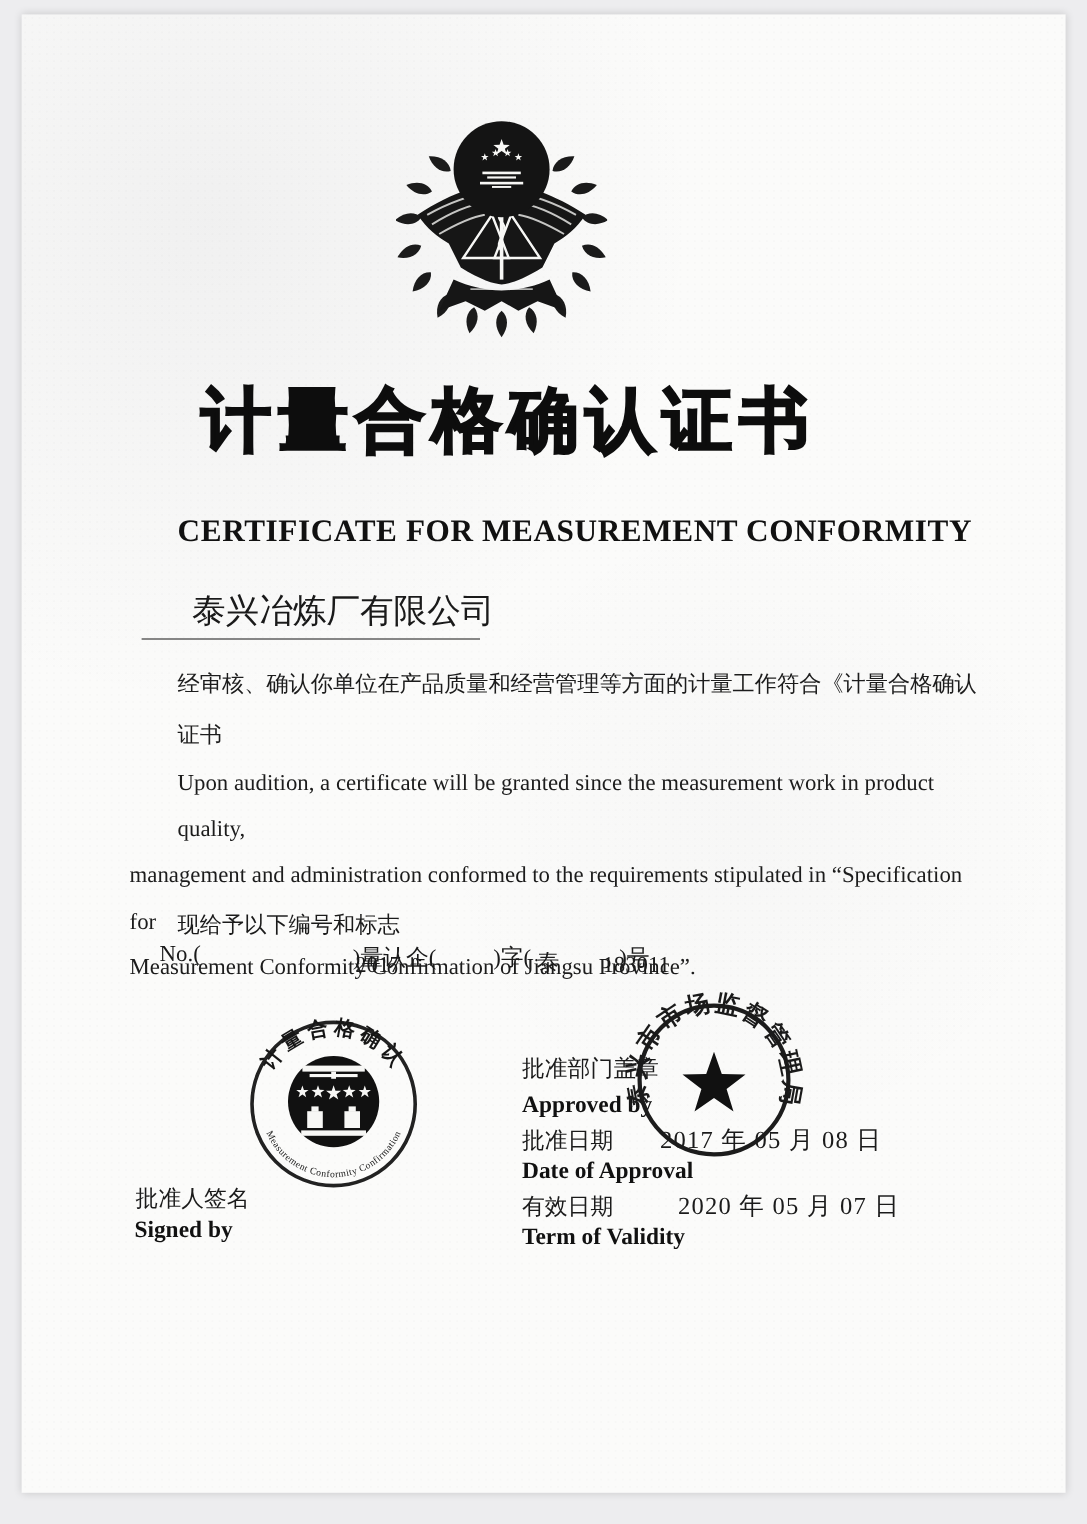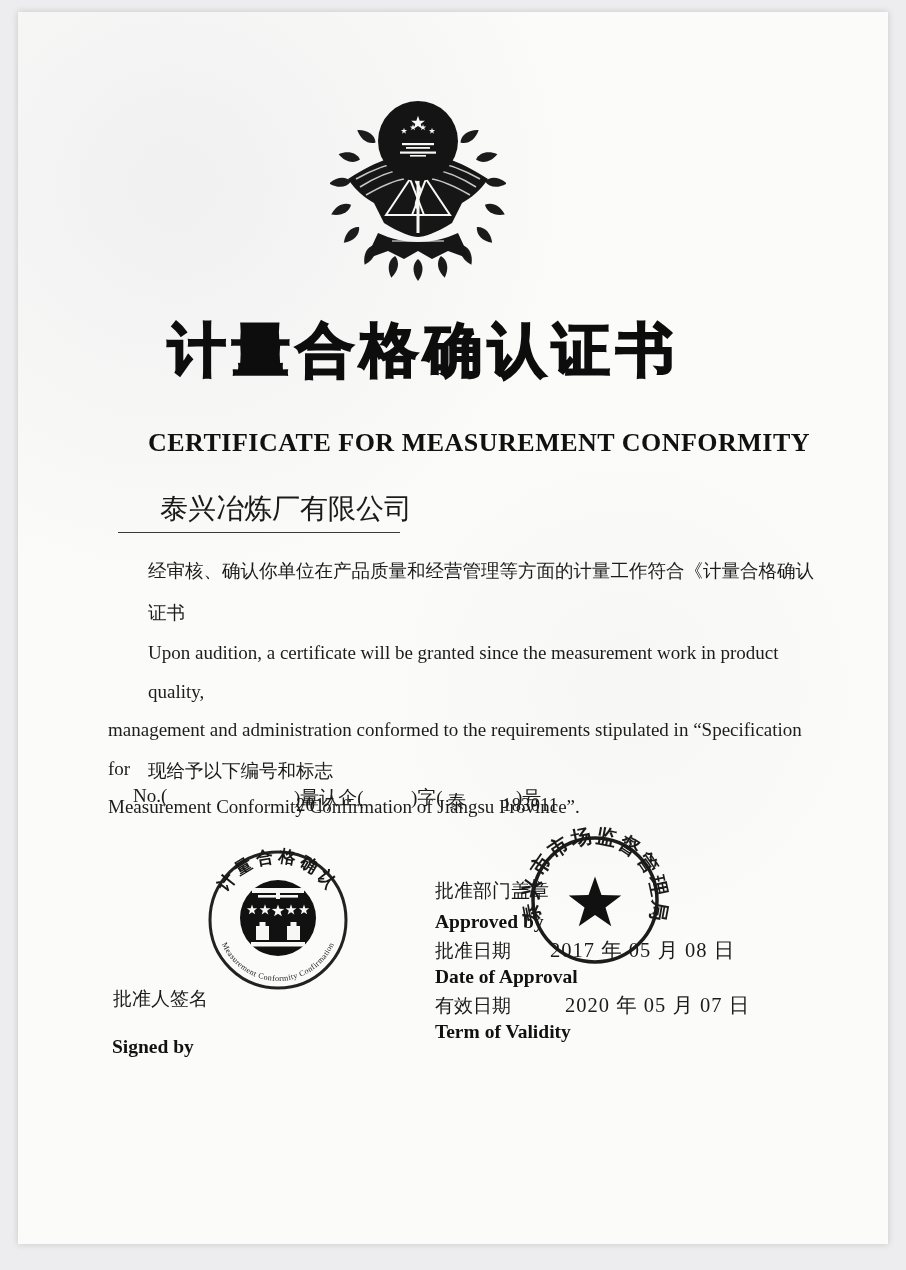--- a/index.html
+++ b/index.html
@@ -62,21 +62,21 @@
   .no-print{top:773px;}
   .no-value{top:782px;}
   
   .seal-left{left:187px;top:835px;z-index:4;}
   .stamp-right{left:497px;top:808px;z-index:4;}
   
   .lbl-cn{font-size:19px;color:#1b1b1b;white-space:nowrap;}
   .lbl-en{font-size:19.5px;font-weight:700;color:#111;white-space:nowrap;}
   .date-val{font-size:20.5px;color:#1b1b1b;letter-spacing:1px;z-index:6;white-space:nowrap;}
   .sig-cn{left:95px;top:974px;}
-  .sig-en{left:94px;top:1024px;}
+  .sig-en{left:94px;top:1003px;}
 </style>
 </head>
 <body>
 
 <div class="page">
 
   <svg class="abs" style="left:312px;top:82px;" width="176" height="190" viewBox="-88 -95 176 190">
     <defs>
       <path id="leaf" d="M0 0 C 6 -5 6 -14 0 -22 C -6 -14 -6 -5 0 0 Z"></path>
       <polygon id="star" points="0,-6 1.41,-1.94 5.71,-1.85 2.28,0.74 3.53,4.85 0,2.4 -3.53,4.85 -2.28,0.74 -5.71,-1.85 -1.41,-1.94"></polygon>

